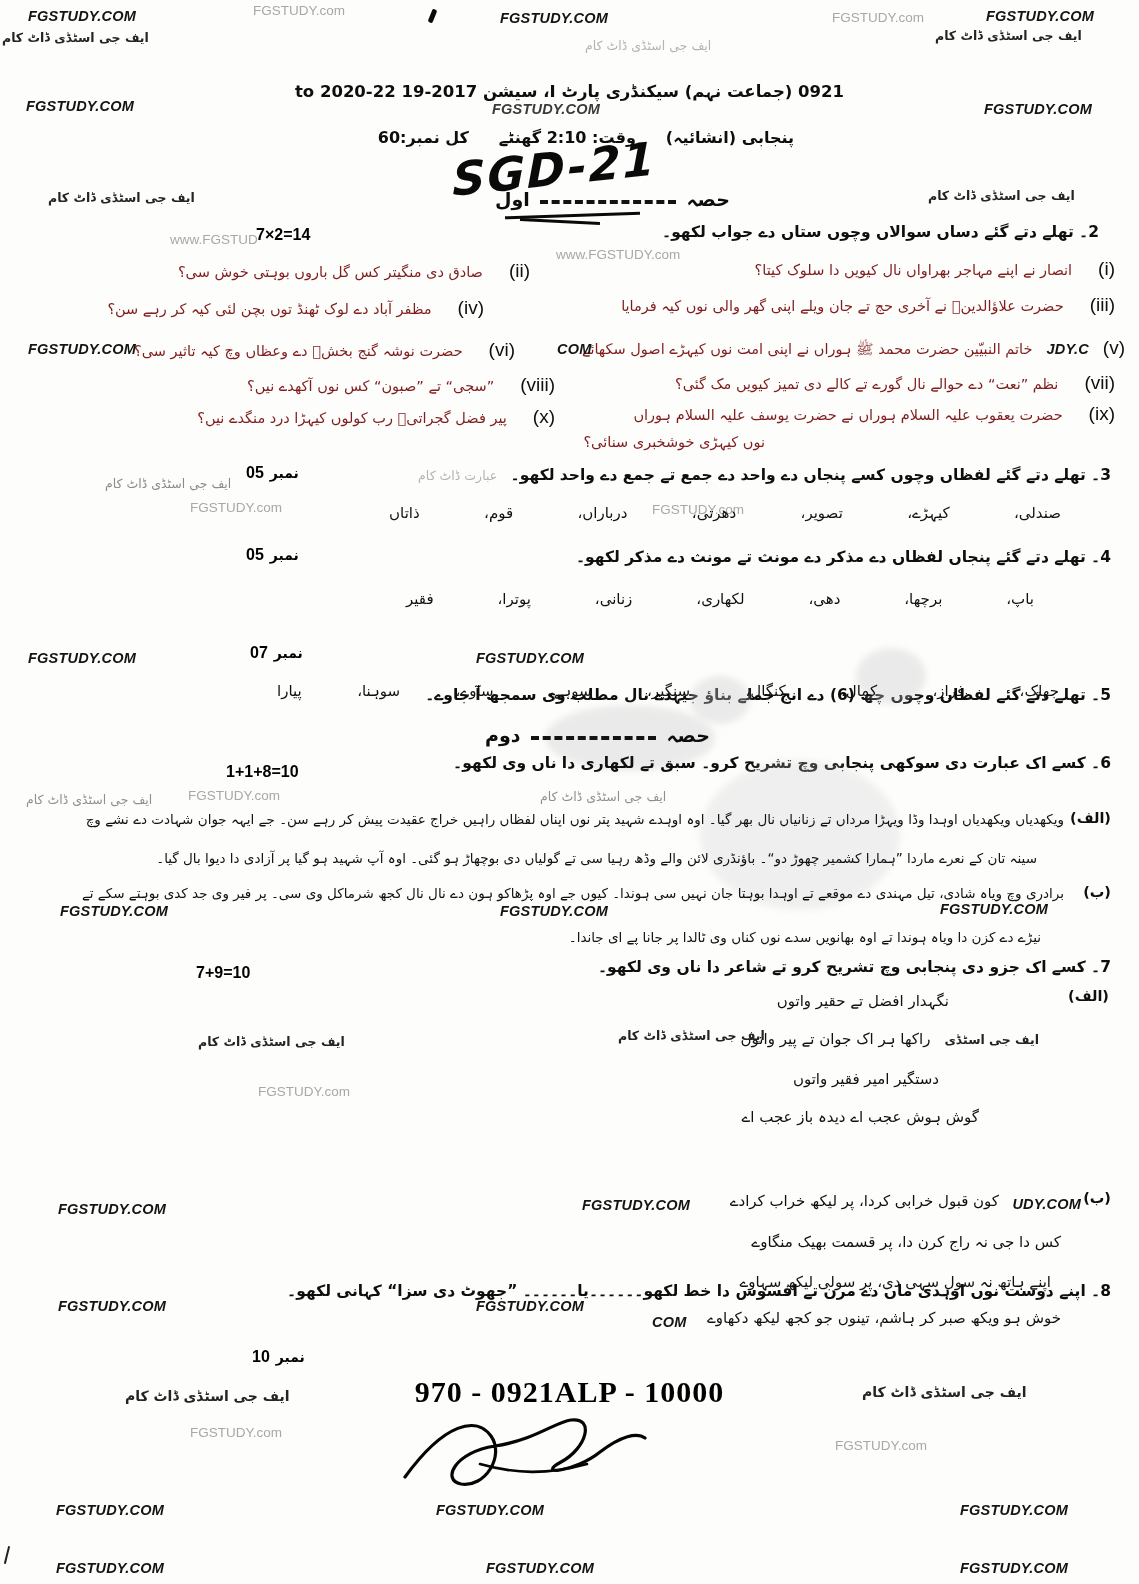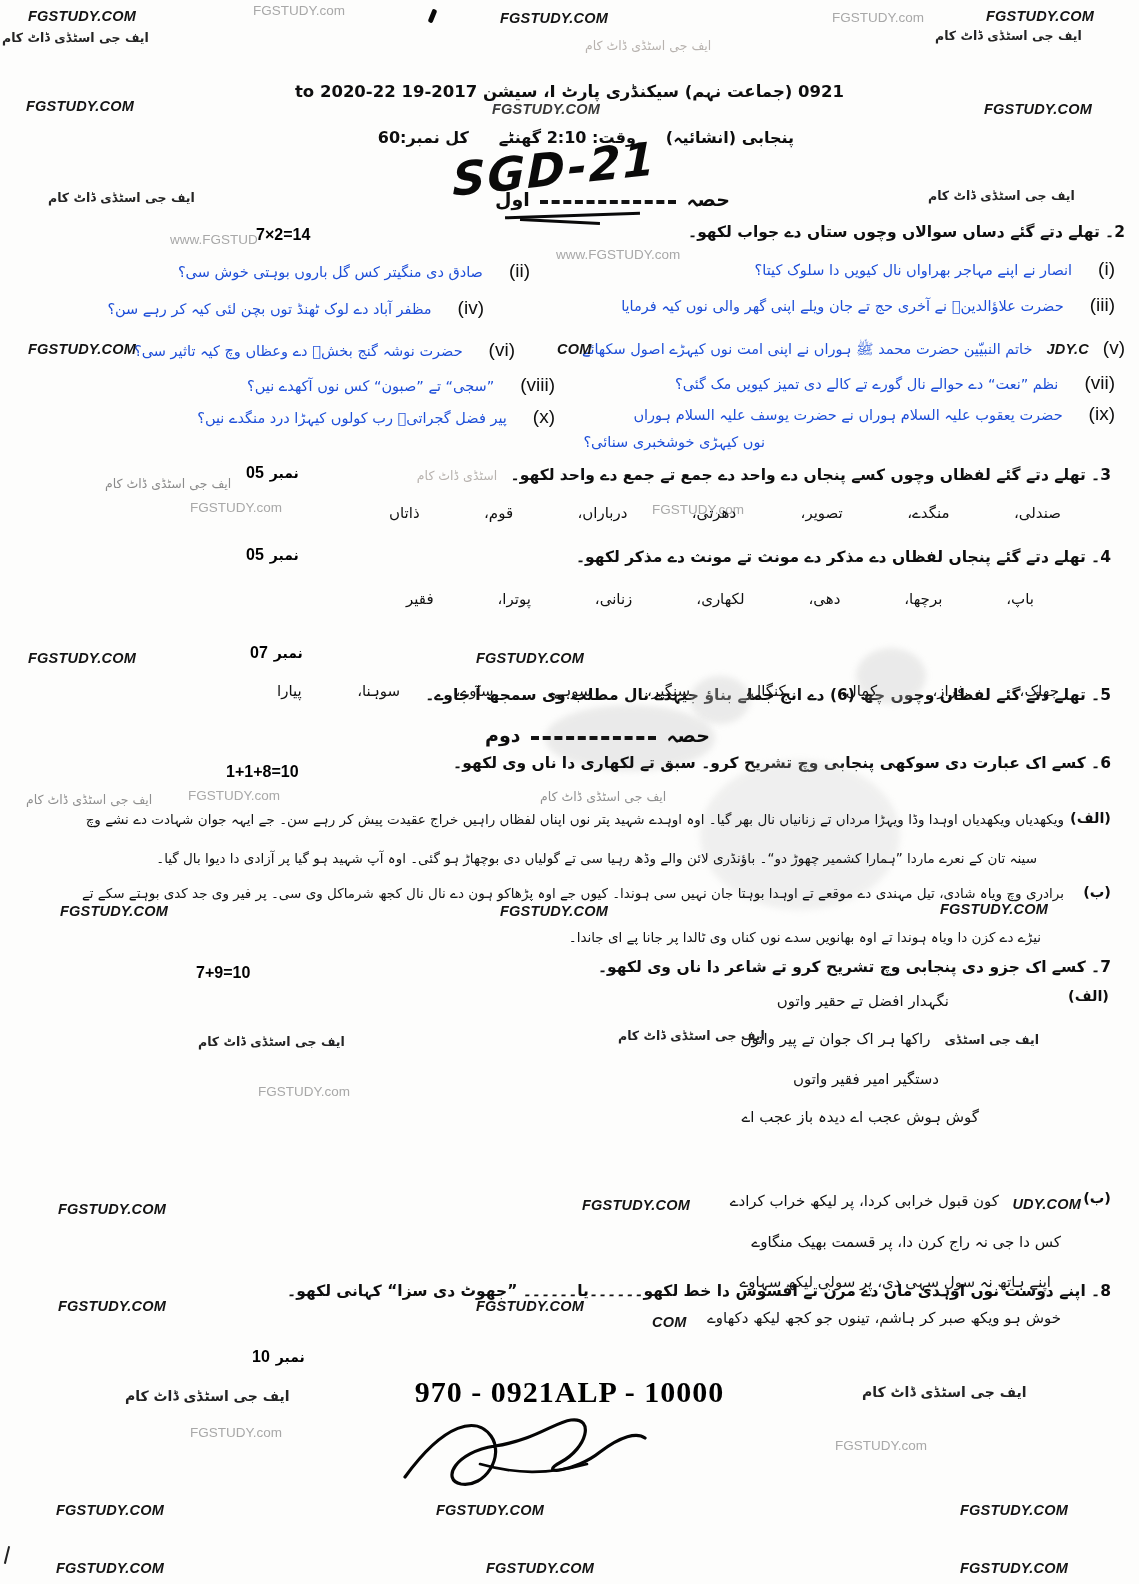--- a/index.html
+++ b/index.html
@@ -12,21 +12,21 @@
   .wm-u{font-family:"DejaVu Sans",sans-serif;font-weight:bold;font-size:12.5px;color:#242424;direction:rtl;white-space:nowrap;}
   .wm-ul{font-family:"DejaVu Sans",sans-serif;font-size:12.5px;color:#b7b2ae;direction:rtl;white-space:nowrap;}
   
   .warn{font-family:"DejaVu Sans",sans-serif;font-weight:bold;font-size:15px;color:#101010;direction:rtl;text-align:center;}
   .pline{font-family:"DejaVu Sans",sans-serif;font-weight:bold;font-size:16.5px;color:#0e0e0e;direction:rtl;text-align:center;}
   .subj{font-family:"DejaVu Sans",sans-serif;font-weight:bold;font-size:16px;color:#0e0e0e;direction:rtl;display:flex;gap:30px;}
   .hand{font-family:"DejaVu Sans",sans-serif;font-weight:bold;font-style:italic;font-size:46px;color:#0a0a0a;transform:rotate(-6deg) skewX(-6deg);letter-spacing:2px;}
   .sec{display:flex;align-items:center;direction:rtl;font-family:"DejaVu Sans",sans-serif;font-weight:bold;font-size:19px;color:#0d0d0d;}
   .sec .dash{flex:1;border-top:4px dashed #131313;margin:6px 10px 0;}
   .qt{font-family:"DejaVu Sans",sans-serif;font-weight:bold;font-size:15.5px;color:#0f0f0f;direction:rtl;white-space:nowrap;}
-  .qi{font-family:"DejaVu Sans",sans-serif;font-size:14.5px;color:#1d4ed8;direction:rtl;white-space:nowrap;}
+  .qi{font-family:"DejaVu Sans",sans-serif;font-size:14.5px;color:#7f1d1d;direction:rtl;white-space:nowrap;}
   .qp{font-family:"DejaVu Sans",sans-serif;font-size:13.5px;color:#121212;direction:rtl;white-space:nowrap;}
   .rn{font-family:"Liberation Sans",sans-serif;font-size:19px;color:#0f0f0f;}
   .mk{font-family:"Liberation Sans",sans-serif;font-weight:bold;font-size:16px;color:#000;white-space:nowrap;}
   .mku{display:flex;align-items:baseline;gap:6px;}
   .mku .uu{font-family:"DejaVu Sans",sans-serif;font-weight:bold;font-size:14px;direction:rtl;}
   .cell{display:flex;gap:26px;direction:rtl;align-items:baseline;}
   .vs{font-family:"DejaVu Sans",sans-serif;font-size:15px;color:#101010;direction:rtl;white-space:nowrap;}
   .words{display:flex;justify-content:space-between;direction:rtl;font-family:"DejaVu Sans",sans-serif;font-size:15px;color:#101010;}
   .code{font-family:"Liberation Serif",serif;font-weight:bold;font-size:30px;letter-spacing:1px;color:#000;text-align:center;}
   .blob{position:absolute;border-radius:50%;background:#c9c9c9;opacity:.35;filter:blur(3px);}
@@ -66,21 +66,21 @@
   <div class="abs sec" style="right:409px;top:188px;width:235px;">
     <span>حصہ</span>
     <span class="dash"></span>
     <span>اول</span>
   </div>
   <div class="scrib" style="left:505px;top:214px;width:135px;transform:rotate(-2deg);"></div>
   <div class="scrib" style="left:520px;top:220px;width:80px;transform:rotate(3deg);"></div>
   <div class="abs wm-u" style="left:48px;top:190px;">ایف جی اسٹڈی ڈاٹ کام</div>
   <div class="abs wm-u" style="left:928px;top:188px;">ایف جی اسٹڈی ڈاٹ کام</div>
 
-  <div class="abs qt" style="right:14px;top:223px;">2۔ تھلے دتے گئے دساں سوالاں وچوں ستاں دے جواب لکھو۔</div>
+  <div class="abs qt" style="right:40px;top:223px;">2۔ تھلے دتے گئے دساں سوالاں وچوں ستاں دے جواب لکھو۔</div>
   <div class="abs mk" style="left:256px;top:226px;">7×2=14</div>
   <div class="abs wm-l" style="left:170px;top:232px;">www.FGSTUD</div>
   <div class="abs wm-l" style="left:556px;top:247px;">www.FGSTUDY.com</div>
 
   <div class="abs cell nw" style="right:24px;top:258px;">
     <span class="rn" dir="ltr">(i)</span>
     <span class="qi">انصار نے اپنے مہاجر بھراواں نال کیویں دا سلوک کیتا؟</span>
   </div>
   <div class="abs cell nw" style="right:609px;top:260px;">
     <span class="rn" dir="ltr">(ii)</span>
@@ -122,32 +122,32 @@
     <span class="qi">حضرت یعقوب علیہ السلام ہوراں نے حضرت یوسف علیہ السلام ہوراں</span>
   </div>
   <div class="abs qi nw" style="right:374px;top:434px;">نوں کیہڑی خوشخبری سنائی؟</div>
   <div class="abs cell nw" style="right:584px;top:406px;">
     <span class="rn" dir="ltr">(x)</span>
     <span class="qi">پیر فضل گجراتیؒ رب کولوں کیہڑا درد منگدے نیں؟</span>
   </div>
 
   <div class="abs qt" style="right:28px;top:466px;">
     <span>3۔ تھلے دتے گئے لفظاں وچوں کسے پنجاں دے واحد دے جمع تے جمع دے واحد لکھو۔</span>
-    <span class="wm-ul" style="font-weight:normal;margin-right:8px;">اسٹڈی ڈاٹ کام</span>
+    <span class="wm-ul" style="font-weight:normal;margin-right:8px;">عبارت ڈاٹ کام</span>
   </div>
   <div class="abs mku" style="left:246px;top:464px;">
     <span class="mk">05</span>
     <span class="uu">نمبر</span>
   </div>
   <div class="abs wm-ul" style="left:105px;top:476px;color:#8a8a8a;">ایف جی اسٹڈی ڈاٹ کام</div>
   <div class="abs wm-l" style="left:190px;top:500px;">FGSTUDY.com</div>
   <div class="abs wm-l" style="left:652px;top:502px;">FGSTUDY.com</div>
   <div class="abs words" style="right:78px;top:504px;width:672px;">
     <span>صندلی،</span>
-    <span>منگدے،</span>
+    <span>کیہڑے،</span>
     <span>تصویر،</span>
     <span>دھرتی،</span>
     <span>درباراں،</span>
     <span>قوم،</span>
     <span>ذاتاں</span>
   </div>
 
   <div class="abs qt" style="right:28px;top:548px;">4۔ تھلے دتے گئے پنجاں لفظاں دے مذکر دے مونث تے مونث دے مذکر لکھو۔</div>
   <div class="abs mku" style="left:246px;top:546px;">
     <span class="mk">05</span>

